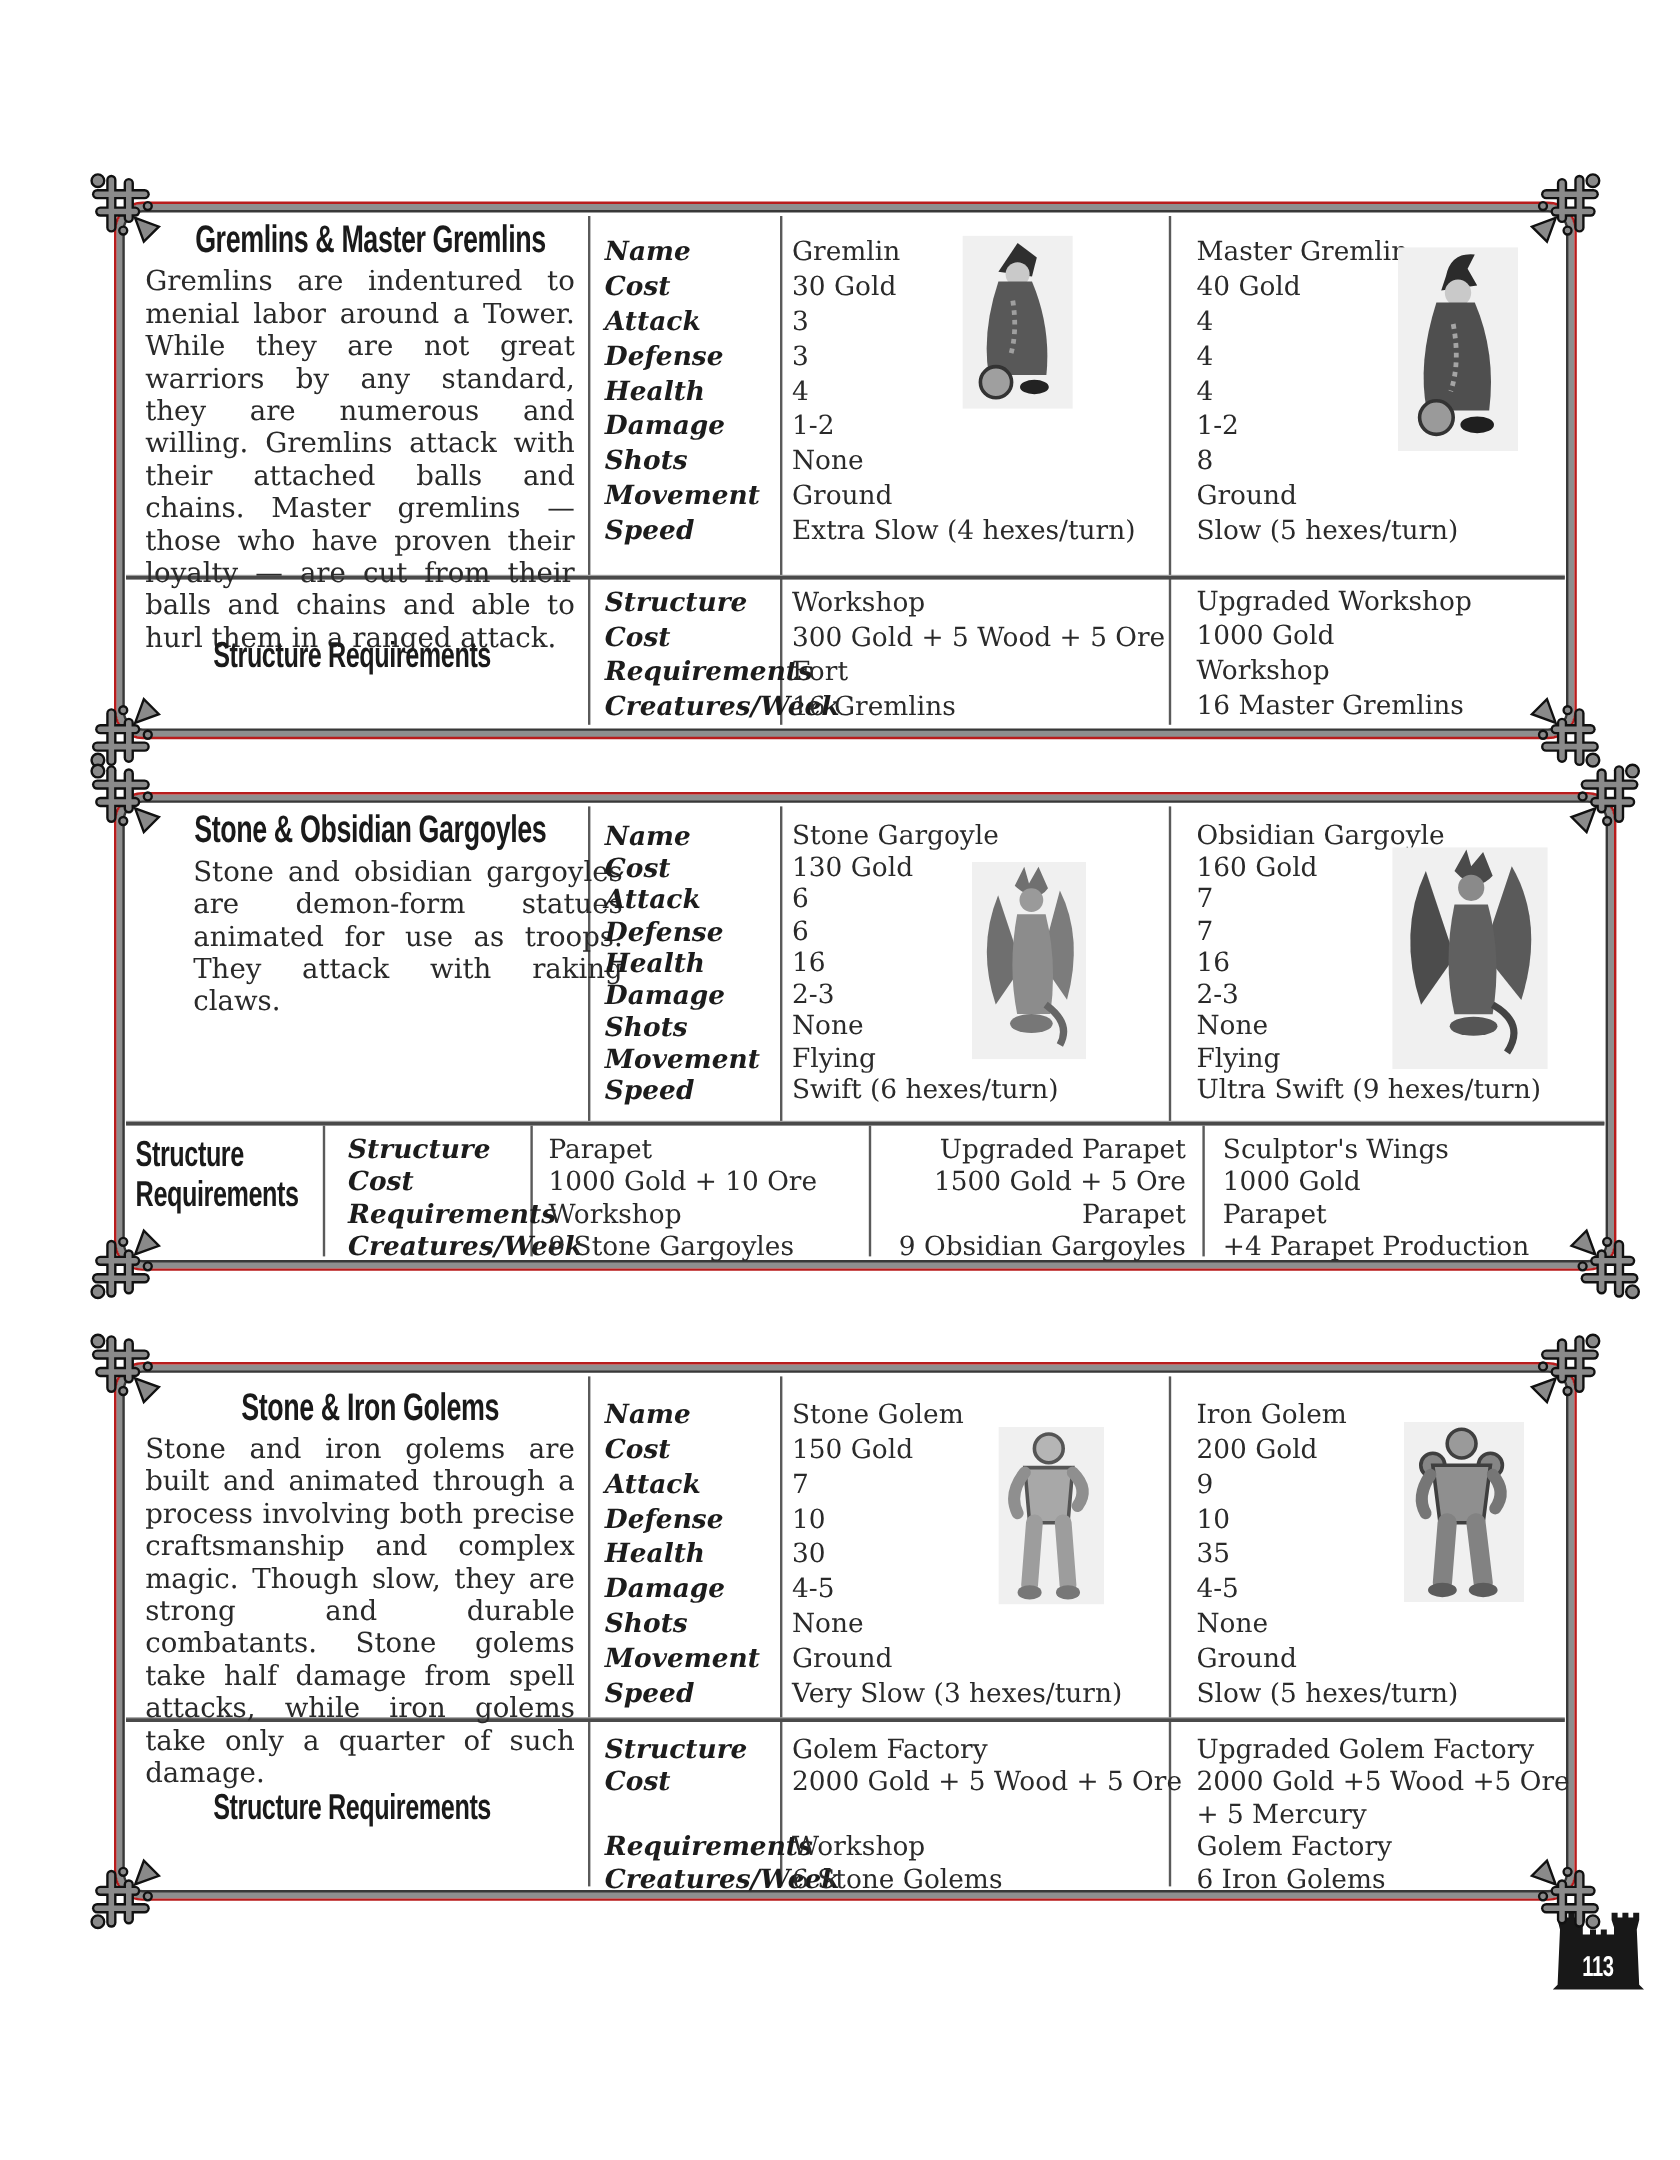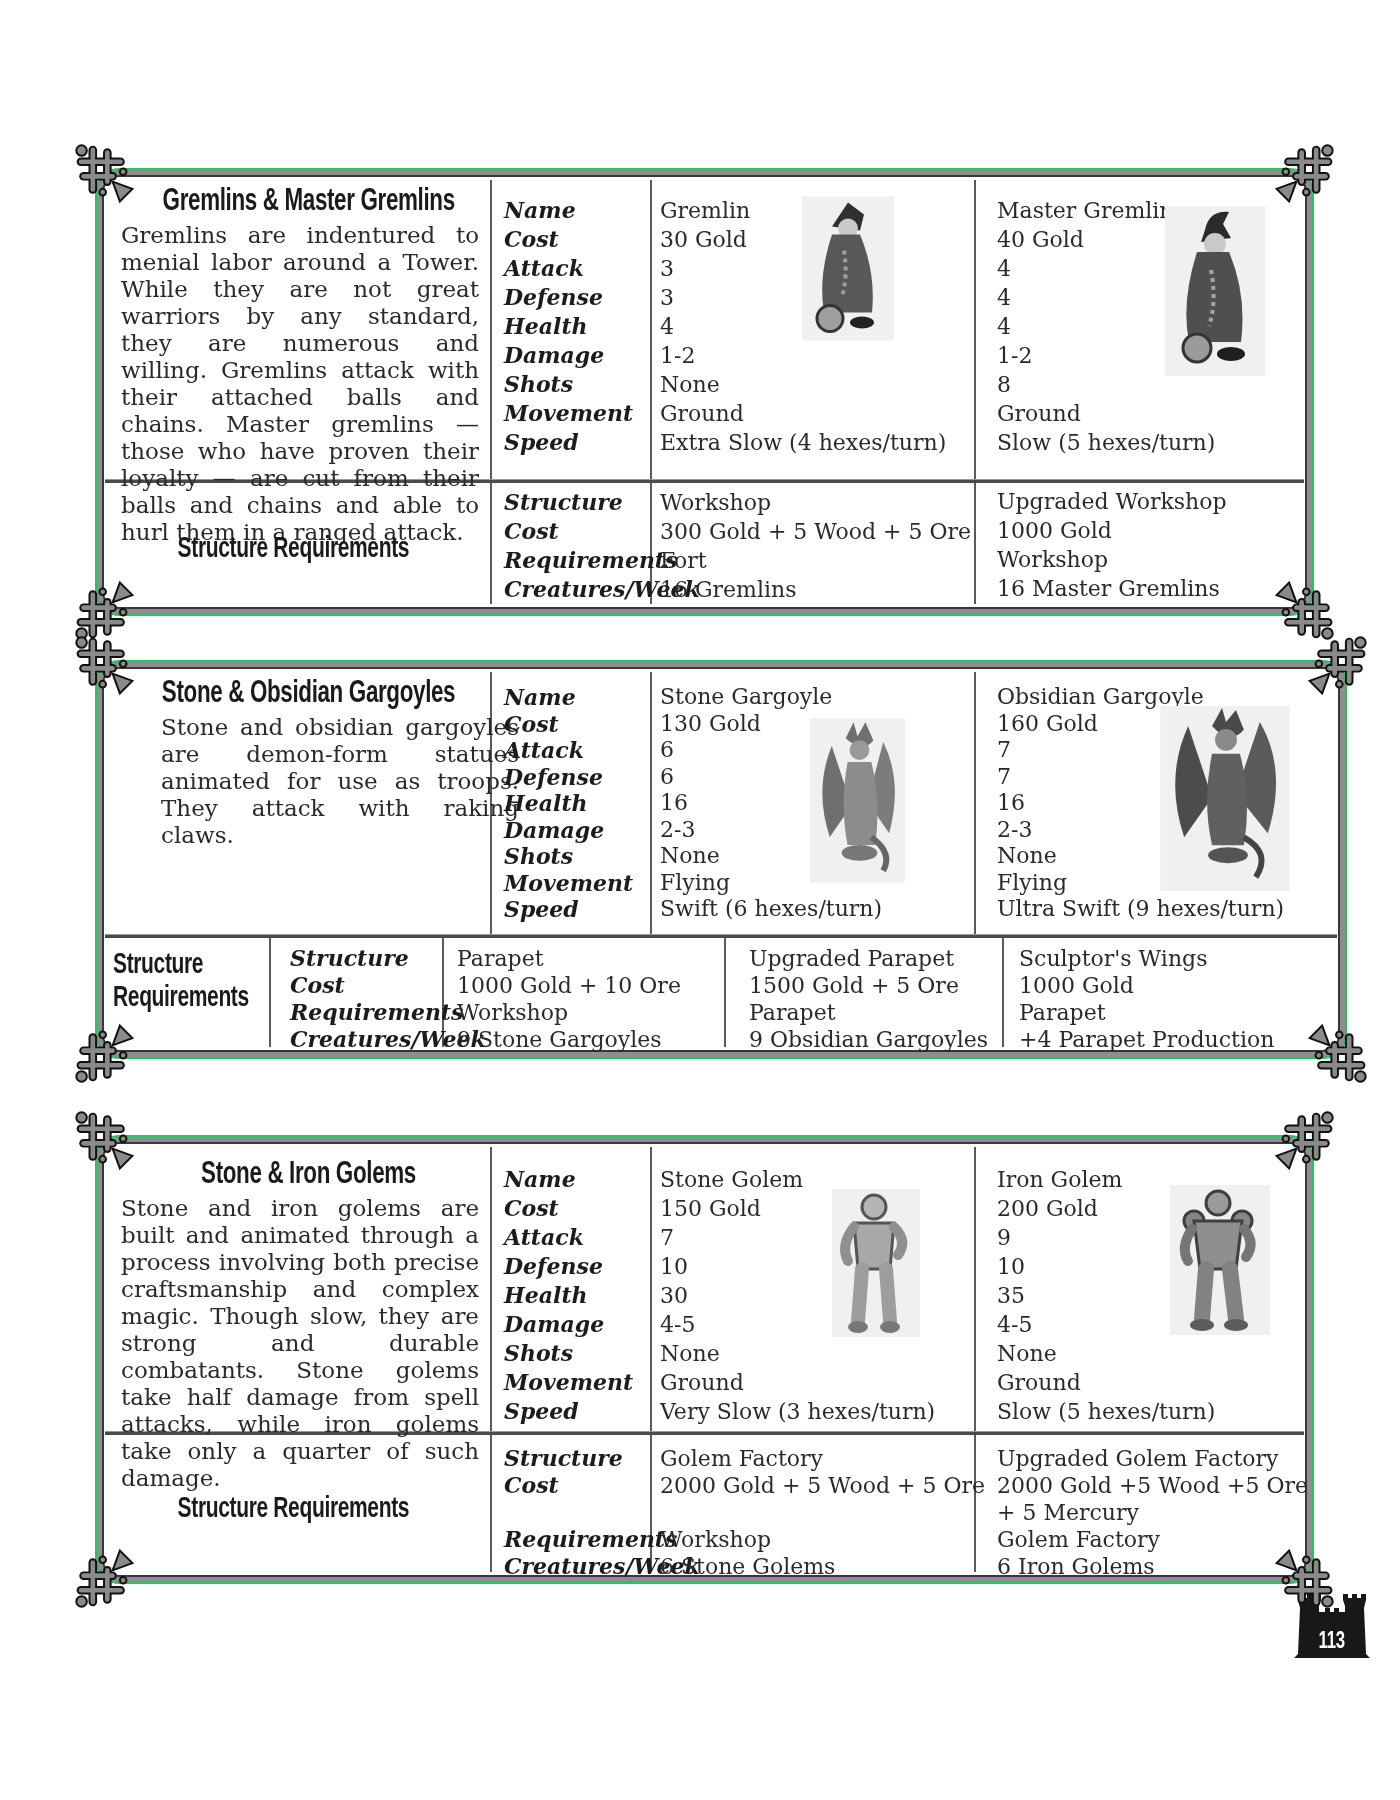--- a/index.html
+++ b/index.html
@@ -10,21 +10,21 @@
                transform:scaleX(0.7); transform-origin:left center; white-space:nowrap; letter-spacing:-0.5px; }
   .c-center { transform-origin:center center; }
 
   .banner { position:absolute; top:0; left:1075px; width:315px; height:103px; background:#191919;
             border-radius:8px 0 20px 32px; display:flex; align-items:center; justify-content:center; }
   .banner .condensed { color:#fff; font-size:52px; }
 
   .page-title { position:absolute; left:88px; top:80px; font-size:31px; color:#141414; }
 
   .box { position:absolute; left:95px; width:1215px; background:#fff;
-         border:2px solid #22c55e; border-radius:24px;
+         border:2px solid #b91c1c; border-radius:24px;
          box-shadow: inset 0 0 0 5px #8e8e8e, inset 0 0 0 7px #383838; }
   .vline { position:absolute; width:2px; background:#5a5a5a; }
   .hline { position:absolute; left:8px; right:8px; height:3px; background:#4a4a4a; box-shadow:0 -1px 0 #9a9a9a; }
 
   .box-title { position:absolute; left:30px; top:8px; width:363px; height:42px;
                display:flex; align-items:center; justify-content:center; }
   .box-title .condensed { font-size:32px; color:#1a1a1a; }
 
   .desc { position:absolute; left:24px; width:358px; margin:0; font-size:23px; line-height:27px;
           text-align:justify; color:#2a2a2a; }
@@ -250,21 +250,21 @@
 Requirements</span>
     </div>
     <div class="stats stat-labels lines" style="left:193px; top:283px; line-height:27px;">Structure
 Cost
 Requirements
 Creatures/Week</div>
     <div class="stats lines" style="left:360px; top:283px; line-height:27px;">Parapet
 1000 Gold + 10 Ore
 Workshop
 9 Stone Gargoyles</div>
-    <div class="stats lines" style="left:652px; top:283px; line-height:27px;">Upgraded Parapet
+    <div class="stats lines" style="left:652px; top:283px; line-height:27px;text-align:right;">Upgraded Parapet
 1500 Gold + 5 Ore
 Parapet
 9 Obsidian Gargoyles</div>
     <div class="stats lines" style="left:922px; top:283px; line-height:27px;">Sculptor's Wings
 1000 Gold
 Parapet
 +4 Parapet Production</div>
   </section>
 
   <section class="box" style="top:1135px; height:445px;">

